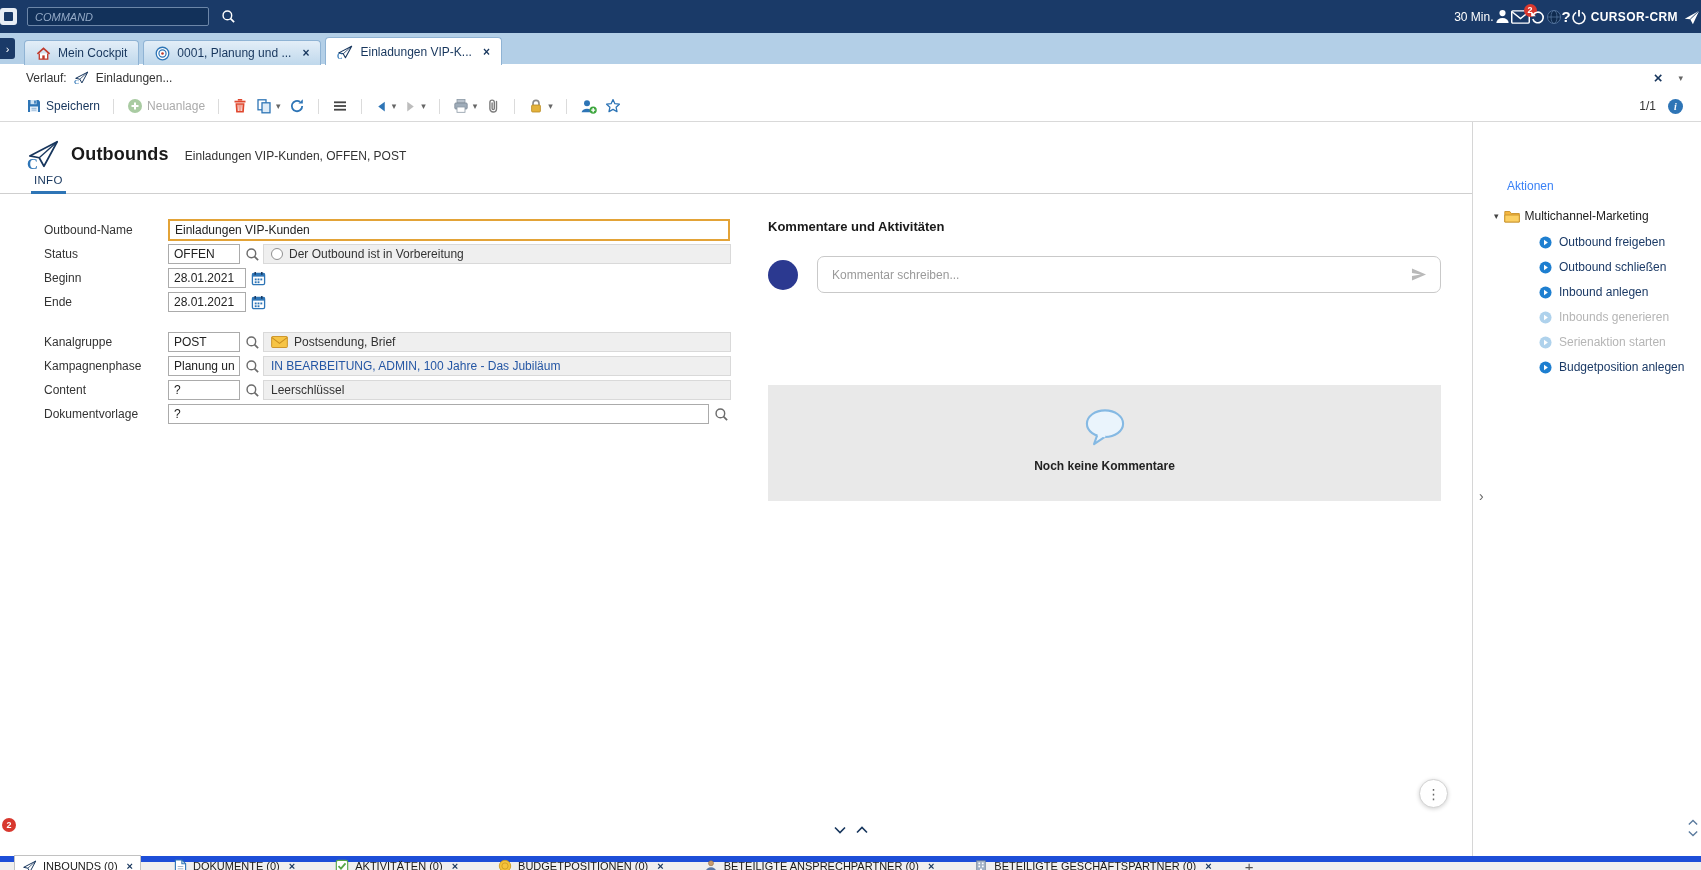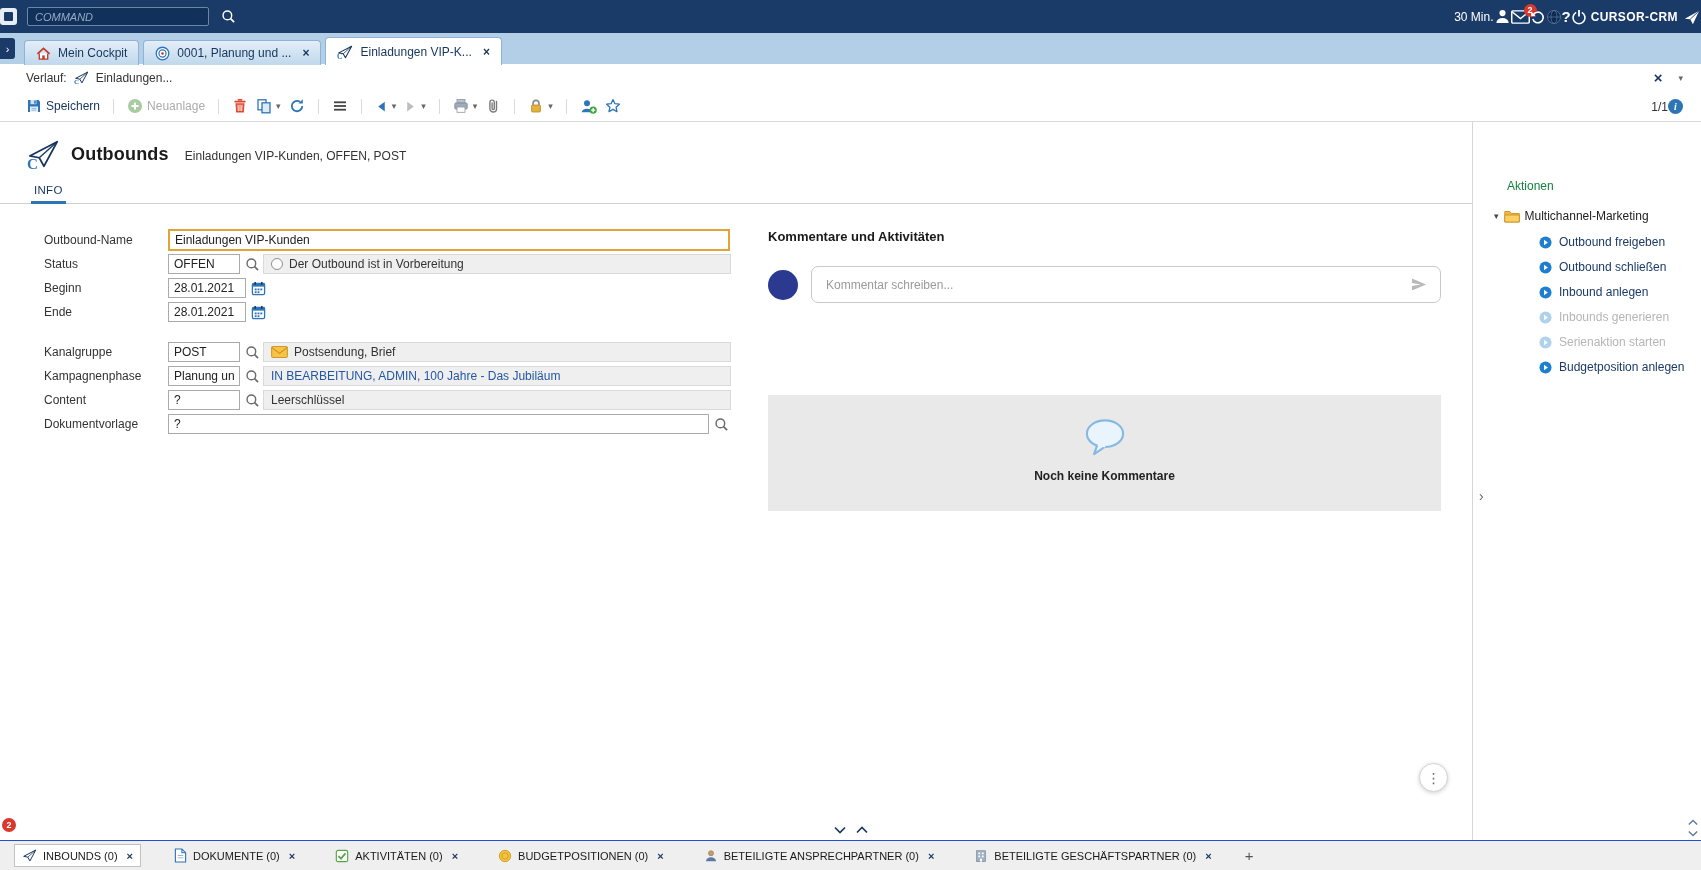--- a/index.html
+++ b/index.html
@@ -40,31 +40,31 @@
   .vrow-right{margin-left:auto;display:flex;align-items:center;gap:16px}
   .close-x{color:#17365D;font-weight:bold;font-size:15px;cursor:pointer}
   .dd{color:#666;font-size:9px;cursor:pointer}
 
   
   .toolbar{height:31px;display:flex;align-items:center;gap:8px;padding:0 18px 0 26px;border-bottom:1px solid #D9D9D9;flex:none}
   .tbtn{display:flex;align-items:center;gap:4px;cursor:pointer}
   .tlabel{font-size:12px;color:#17365D}
   .tbtn.disabled .tlabel{color:#ABABAB}
   .sep{width:1px;height:15px;background:#DBDBDB;margin:0 5px}
-  .pager{margin-left:auto;display:flex;align-items:flex-end;gap:0;font-size:12px;color:#333}
+  .pager{margin-left:auto;display:flex;align-items:center;gap:12px;font-size:12px;color:#333}
   .info-circ{width:15px;height:15px;border-radius:50%;background:#2E75B6;color:#fff;font-size:10px;font-weight:bold;
              font-family:"Liberation Serif",serif;font-style:italic;display:flex;align-items:center;justify-content:center;cursor:pointer}
 
   
   .content-row{flex:1;display:flex;min-height:0;position:relative}
   .main{flex:1;position:relative;min-width:0}
   .entity-header{display:flex;align-items:center;gap:11px;padding:15px 0 0 26px}
   .entity-title{font-size:18px;font-weight:bold;color:#1A1A1A;letter-spacing:.2px}
   .entity-sub{font-size:12px;color:#333;margin-top:4px;margin-left:5px}
-  .info-bar{margin-top:10px;padding-left:31px;border-bottom:1px solid #CFCFCF}
+  .info-bar{padding-left:31px;border-bottom:1px solid #CFCFCF}
   .info-tab{display:inline-block;padding:3px 3px 5px;font-size:11.5px;color:#17365D;letter-spacing:.3px;
             border-bottom:3px solid #2E75B6;margin-bottom:-1px;cursor:pointer}
 
   .body-row{display:flex;padding-top:25px}
   .form-col{width:732px;padding-left:44px;flex:none}
   .frow{display:flex;align-items:center;height:22px;margin-bottom:2px}
   .flabel{width:124px;flex:none;font-size:12px;color:#333}
   .finput{height:20px;border:1px solid #ABABAB;background:#fff;font-size:12px;color:#222;padding:0 5px;font-family:inherit;outline:none}
   .finput.full{width:562px}
   .finput.highlight{border:2px solid #E3A337;height:22px}
@@ -75,50 +75,50 @@
   .lens-btn{margin:0 3px 0 5px}
   .cal-btn{margin-left:5px}
   .ro{width:468px;height:20px;background:#EFEFEF;border:1px solid #D9D9D9;display:flex;align-items:center;gap:6px;
       padding:0 7px;font-size:12px;color:#333;overflow:hidden;white-space:nowrap}
   .radio{width:12px;height:12px;border:1px solid #8F8F8F;border-radius:50%;background:#fff;flex:none;cursor:pointer}
   .gap-top{margin-top:18px}
   .linktext{color:#2456A4;cursor:pointer}
 
   .comments-col{flex:1;padding:0 31px 0 36px;min-width:0}
   .c-heading{font-size:13px;font-weight:bold;color:#1A1A1A;margin-bottom:22px}
-  .c-inputrow{display:flex;align-items:center;gap:13px}
+  .c-inputrow{display:flex;align-items:center;gap:19px}
   .avatar{width:30px;height:30px;border-radius:50%;background:#2B3990;flex:none}
   .c-inputwrap{flex:1;position:relative}
   .c-input{width:100%;height:37px;border:1px solid #C9C9C9;border-radius:7px;padding:0 46px 0 14px;
            font-size:12px;color:#333;font-family:inherit;outline:none}
   .c-input::placeholder{color:#9A9A9A}
   .send-btn{position:absolute;right:13px;top:11px}
   .empty-panel{margin-top:92px;background:#E9E9E9;padding:22px 30px 28px;text-align:center}
   .empty-bubble{display:flex;justify-content:center}
   .empty-title{font-size:12px;font-weight:bold;color:#222;margin-top:12px}
   .empty-text{font-size:12px;color:#333;margin:8px auto 0;line-height:1.55;max-width:600px}
   .mention{color:#2456A4;cursor:pointer}
 
   .more-btn{position:absolute;right:24px;bottom:48px;width:29px;height:29px;border-radius:50%;background:#fff;
             border:1px solid #D2D2D2;box-shadow:0 1px 4px rgba(0,0,0,.18);color:#666;font-size:14px;
             display:flex;align-items:center;justify-content:center;cursor:pointer}
 
   
   .sidebar{width:229px;flex:none;border-left:1px solid #D6D6D6;position:relative;padding-top:57px;background:#fff}
   .sb-handle{position:absolute;left:6px;top:366px;color:#666;font-size:14px;cursor:pointer}
-  .sb-heading{color:#15803d;font-size:12px;margin:0 0 16px 34px}
+  .sb-heading{color:#3b82f6;font-size:12px;margin:0 0 16px 34px}
   .tree-folder{display:flex;align-items:center;gap:5px;padding-left:21px;margin-bottom:12px;font-size:12px;color:#222;cursor:pointer}
   .tree-arrow{font-size:9px;color:#444}
   .action-item{display:flex;align-items:center;gap:7px;padding-left:66px;margin-bottom:11px;font-size:12px;color:#1B3A66;cursor:pointer}
   .action-item .play{color:#1E7FD0;flex:none}
   .action-item.disabled{color:#B5B5B5}
   .action-item.disabled .play{color:#AFD2EC}
 
   
-  .bottombar{height:30px;background:#EFEFEF;border-top:1px solid #1d4ed8;display:flex;align-items:center;
+  .bottombar{height:14px;background:#EFEFEF;border-top:6px solid #1d4ed8;display:flex;align-items:center;
              padding:0 14px;gap:26px;flex:none}
   .btab{display:flex;align-items:center;gap:6px;font-size:11px;color:#1A1A1A;padding:3px 7px;cursor:pointer;white-space:nowrap}
   .btab.active{background:#fff;border:1px solid #C2C2C2}
   .btab .x{color:#17365D;font-weight:bold;font-size:11px;margin-left:3px}
   .badd{font-size:15px;color:#555;cursor:pointer}
 
   
   .collapse-ctrl{position:absolute;left:50%;transform:translateX(-50%);bottom:36px;display:flex;gap:10px;z-index:5}
   .collapse-ctrl span{cursor:pointer;display:flex}
   .corner-badge{position:absolute;left:2px;bottom:38px;width:14px;height:14px;border-radius:50%;background:#D8382E;

